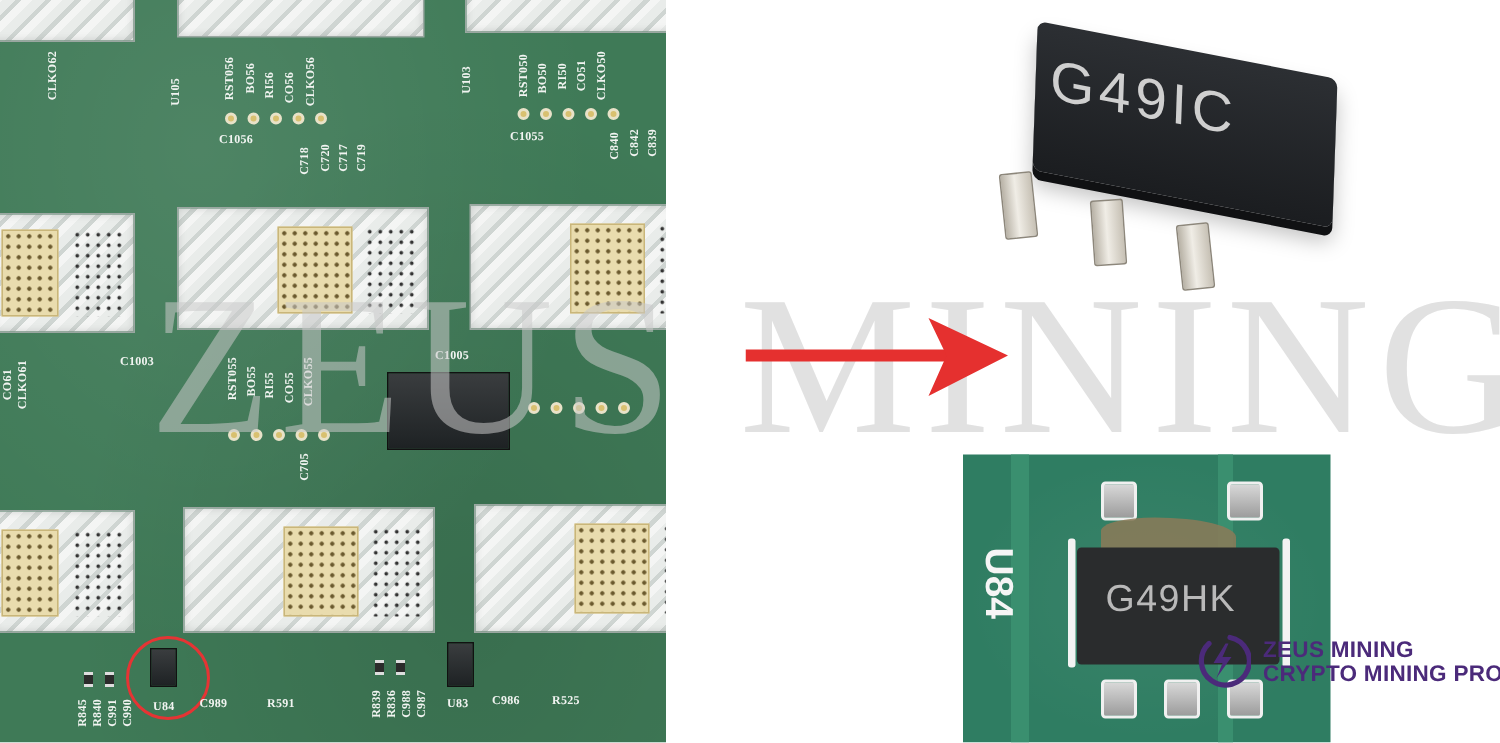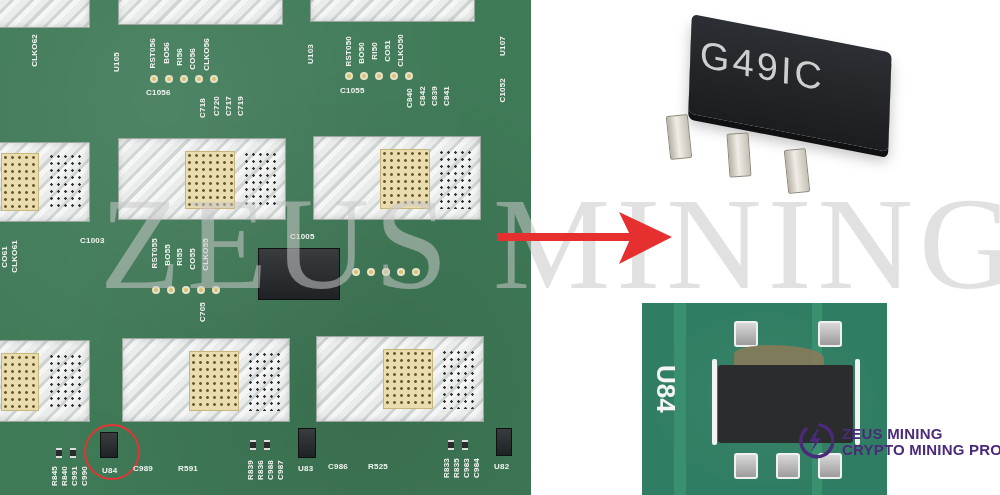--- a/index.html
+++ b/index.html
@@ -1,26 +1,27 @@
 <!DOCTYPE html>
 <html><head>
   <meta charset="utf-8">
   <style>
     * { box-sizing: border-box; margin: 0; padding: 0; }
     html, body { width: 1000px; height: 495px; overflow: hidden; background: #ffffff; }
     body { position: relative; font-family: "Liberation Sans", sans-serif; }
 
     
     .pcb {
-      position: absolute; left: 0; top: 0; width: 531px; height: 495px;
+      position: absolute; left: 0; top: 0; width: 444px; height: 495px;
       background: #3f7a57;
       background-image:
         radial-gradient(ellipse at 30% 20%, rgba(255,255,255,0.08), transparent 60%),
         radial-gradient(ellipse at 70% 80%, rgba(0,0,0,0.10), transparent 60%);
       overflow: hidden;
+      font-family: Liberation Serif, serif;
     }
     .shield {
       position: absolute;
       background: repeating-linear-gradient(135deg, #e9ecea 0 6px, #cfd5d2 6px 9px, #f4f5f4 9px 14px);
       border: 1px solid #9aa7a1;
       box-shadow: inset 0 0 6px rgba(0,0,0,0.15);
     }
     .bga {
       position: absolute;
       background-color: #e9dcae;
@@ -269,20 +270,21 @@
 </div>
 
 <div class="crop">
   <div class="crop-label">U84</div>
   <div class="crop-pad" style="left:92px;top:18px;"></div>
   <div class="crop-pad" style="left:176px;top:18px;"></div>
   <div class="flux"></div>
   <div class="crop-bracket" style="left:70px;top:56px;"></div>
   <div class="crop-bracket" style="left:213px;top:56px;"></div>
   <div class="crop-chip"></div>
+  <div class="crop-marking">G49HK</div>
   <div class="crop-pad" style="left:92px;top:150px;"></div>
   <div class="crop-pad" style="left:134px;top:150px;"></div>
   <div class="crop-pad" style="left:176px;top:150px;"></div>
 </div>
 
 <div class="logo">
   <svg class="logo-mark" viewBox="0 0 38 38">
     <path d="M24 4 A16 16 0 1 1 10 8" fill="none" stroke="#4b2a7a" stroke-width="3.5" stroke-linecap="round"></path>
     <path d="M21 8 L13 21 L19 21 L15 31 L25 17 L19 17 L23 8 Z" fill="#4b2a7a"></path>
   </svg>

